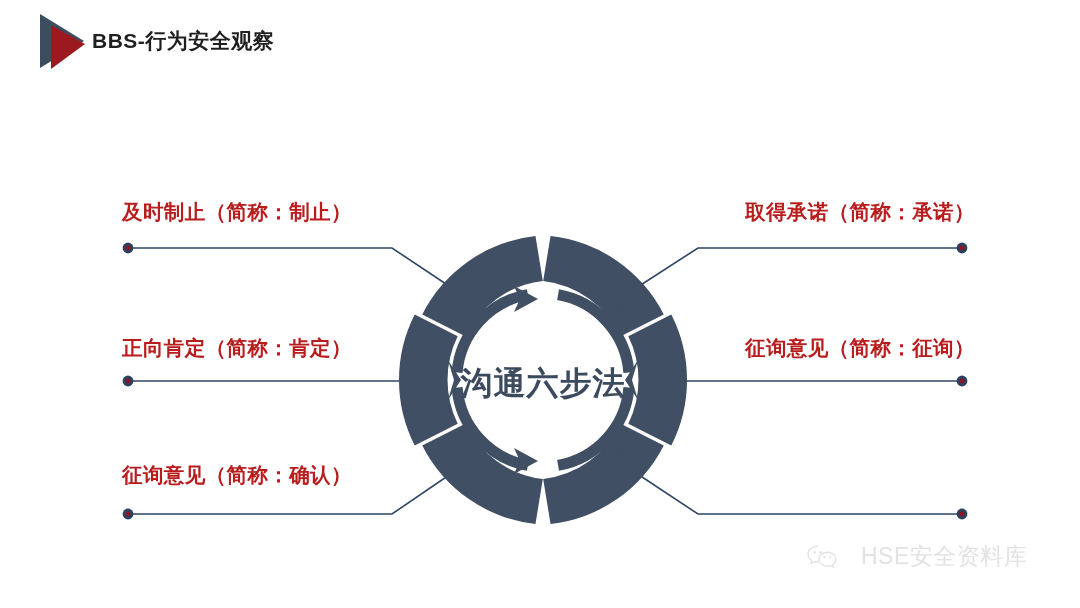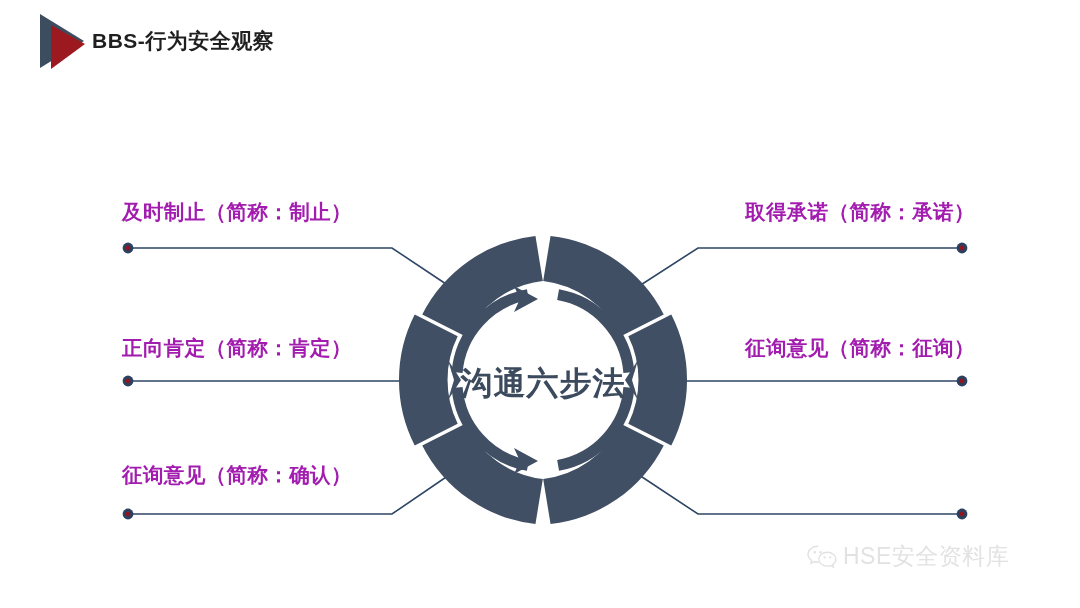--- a/index.html
+++ b/index.html
@@ -55,21 +55,21 @@
     position: absolute;
     left: 0;
     top: 0;
   }
 
   
   .step-label {
     position: absolute;
     font-size: 20.5px;
     font-weight: bold;
-    color: #a21caf;
+    color: #b91c1c;
     white-space: nowrap;
     letter-spacing: 0.4px;
   }
   .step-label.left  { text-align: left; }
   .step-label.right { text-align: left; }
 
   #label-zhizhi   { left: 122px; top: 198px; }
   #label-kending  { left: 122px; top: 334px; text-align: center; }
   #label-queren   { left: 122px; top: 461px; }
   #label-chengnuo { left: 745px; top: 198px; }
@@ -90,21 +90,21 @@
     pointer-events: none;
   }
 
   
   #watermark {
     position: absolute;
     left: 806px;
     top: 541px;
     display: flex;
     align-items: center;
-    gap: 5px;
+    gap: 23px;
     opacity: 1;
   }
   #watermark-text {
     font-size: 23px;
     color: #e2e2e2;
     letter-spacing: 0.5px;
     white-space: nowrap;
   }
 </style>
 </head>

